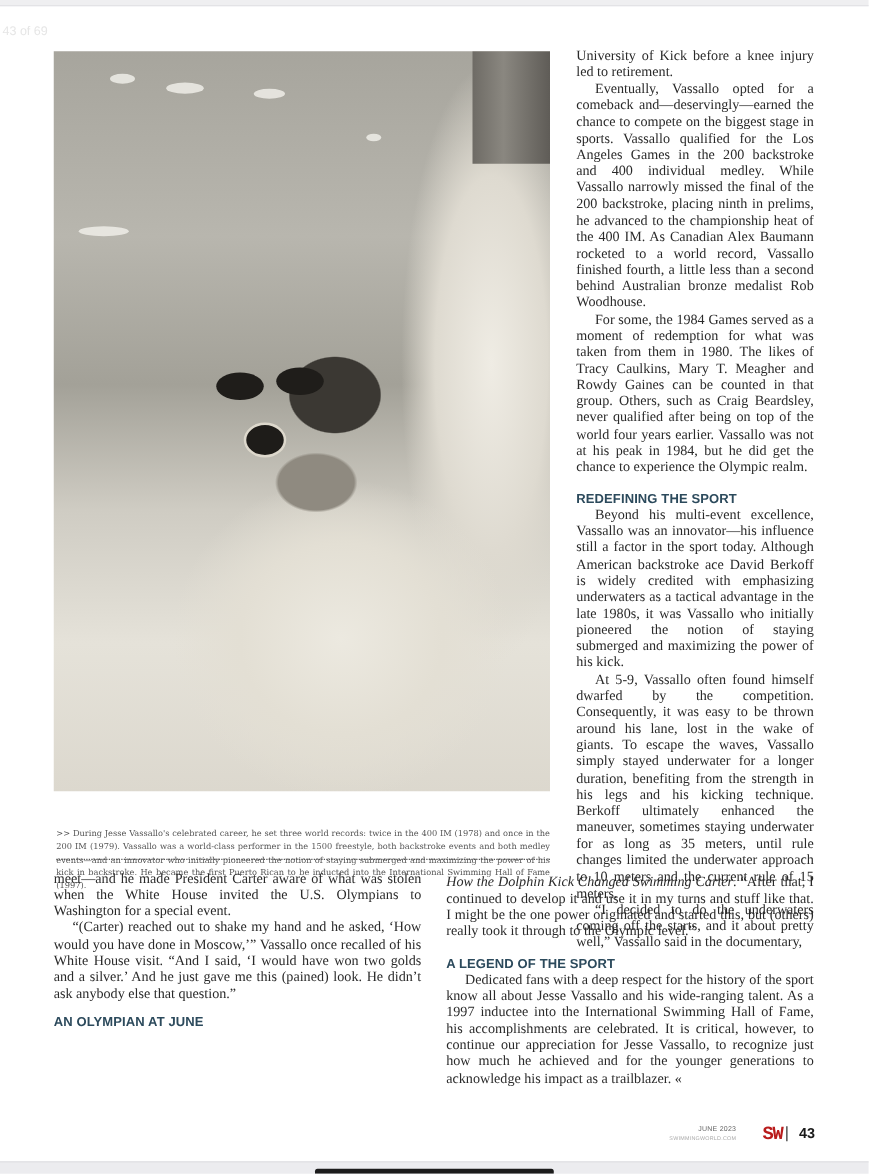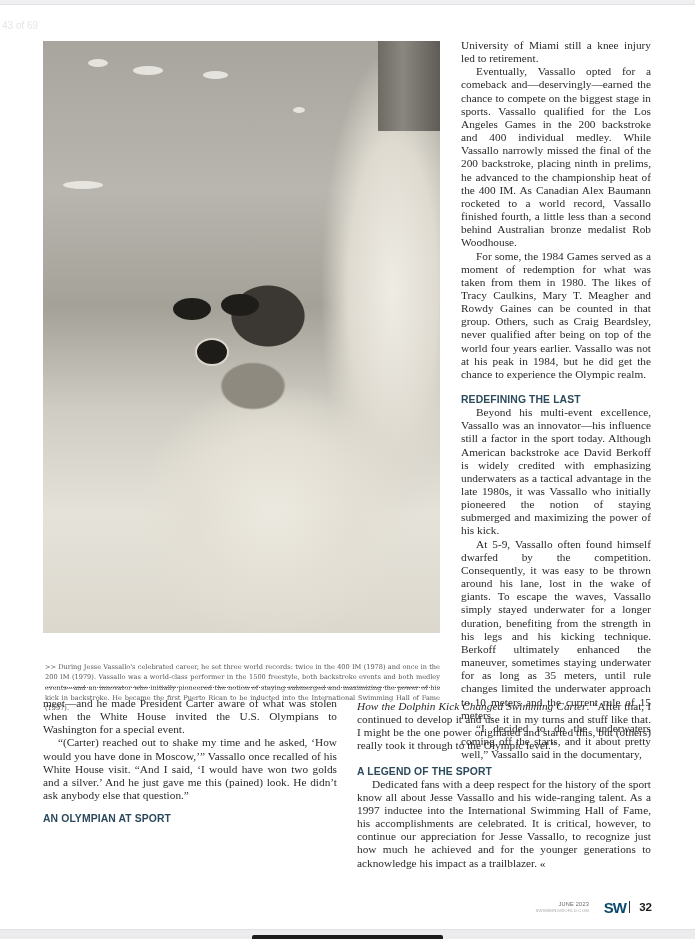--- a/index.html
+++ b/index.html
@@ -38,21 +38,21 @@
   .col h3 {
     margin:0; font-family:"Liberation Sans", sans-serif; font-weight:bold; font-size:10.4px;
     color:#2c4a5c; letter-spacing:0.1px; line-height:13px;
   }
   .col-right { left:461px; top:39px; width:190px; }
   .col-left { left:43px; top:697px; width:294px; }
   .col-mid { left:357px; top:700px; width:294px; }
   .footer { position:absolute; top:900px; left:540px; width:112px; height:20px; }
   .footer .issue { position:absolute; right:63px; top:1px; font-family:"Liberation Sans", sans-serif; font-size:5.6px; color:#666; letter-spacing:0.2px; }
   .footer .site { position:absolute; right:63px; top:8px; font-family:"Liberation Sans", sans-serif; font-size:4.3px; color:#aaa; letter-spacing:0.2px; }
-  .footer .logo { position:absolute; right:26px; top:-1px; font-family:Liberation Sans, sans-serif; font-weight:bold; font-size:15px; color:#0c4a6e; letter-spacing:-1px; }
+  .footer .logo { position:absolute; right:26px; top:-1px; font-family:Liberation Mono, monospace; font-weight:bold; font-size:15px; color:#b91c1c; letter-spacing:-1px; }
   .footer .sep { position:absolute; right:22px; top:1px; width:1px; height:12px; background:#333; }
   .footer .pgnum { position:absolute; right:0; top:1px; font-family:"Liberation Sans", sans-serif; font-weight:bold; font-size:11.5px; color:#1a1a1a; }
   .bottombar { position:absolute; left:0; top:929px; width:695px; height:10px; background:#ececef; border-top:1px solid #e0e0e3; }
   .scroll-handle { position:absolute; left:252px; top:935px; width:191px; height:4px; background:#1c1c1c; border-radius:2px 2px 0 0; }
 </style>
 </head>
 <body>
 
 <div class="topbar"></div>
 <div class="page-indicator">43 of 69</div>
@@ -66,43 +66,43 @@
   <div class="glint" style="left:20px;top:140px;width:40px;height:8px;"></div>
   <div class="goggle" style="left:130px;top:257px;"></div>
   <div class="goggle" style="left:178px;top:253px;"></div>
   <div class="mouth"></div>
 </div>
 
 <div class="caption">&gt;&gt; During Jesse Vassallo's celebrated career, he set three world records: twice in the 400 IM (1978) and once in the 200 IM (1979). Vassallo was a world-class performer in the 1500 freestyle, both backstroke events and both medley events—and an innovator who initially pioneered the notion of staying submerged and maximizing the power of his kick in backstroke. He became the first Puerto Rican to be inducted into the International Swimming Hall of Fame (1997).</div>
 <div class="dotted"></div>
 
 <div class="col col-right">
-  <p class="noindent">University of Miami still a knee injury led to retirement.</p>
+  <p class="noindent">University of Kick before a knee injury led to retirement.</p>
   <p>Eventually, Vassallo opted for a comeback and—deservingly—earned the chance to compete on the biggest stage in sports. Vassallo qualified for the Los Angeles Games in the 200 backstroke and 400 individual medley. While Vassallo narrowly missed the final of the 200 backstroke, placing ninth in prelims, he advanced to the championship heat of the 400 IM. As Canadian Alex Baumann rocketed to a world record, Vassallo finished fourth, a little less than a second behind Australian bronze medalist Rob Woodhouse.</p>
   <p>For some, the 1984 Games served as a moment of redemption for what was taken from them in 1980. The likes of Tracy Caulkins, Mary T. Meagher and Rowdy Gaines can be counted in that group. Others, such as Craig Beardsley, never qualified after being on top of the world four years earlier. Vassallo was not at his peak in 1984, but he did get the chance to experience the Olympic realm.</p>
-  <h3 style="margin-top:12px;">REDEFINING THE LAST</h3>
+  <h3 style="margin-top:12px;">REDEFINING THE SPORT</h3>
   <p>Beyond his multi-event excellence, Vassallo was an innovator—his influence still a factor in the sport today. Although American backstroke ace David Berkoff is widely credited with emphasizing underwaters as a tactical advantage in the late 1980s, it was Vassallo who initially pioneered the notion of staying submerged and maximizing the power of his kick.</p>
   <p>At 5-9, Vassallo often found himself dwarfed by the competition. Consequently, it was easy to be thrown around his lane, lost in the wake of giants. To escape the waves, Vassallo simply stayed underwater for a longer duration, benefiting from the strength in his legs and his kicking technique. Berkoff ultimately enhanced the maneuver, sometimes staying underwater for as long as 35 meters, until rule changes limited the underwater approach to 10 meters and the current rule of 15 meters.</p>
   <p>“I decided to do the underwaters coming off the starts, and it about pretty well,” Vassallo said in the documentary,</p>
 </div>
 
 <div class="col col-left">
   <p class="noindent">meet—and he made President Carter aware of what was stolen when the White House invited the U.S. Olympians to Washington for a special event.</p>
-  <p>“(Carter) reached out to shake my time and he asked, ‘How would you have done in Moscow,’” Vassallo once recalled of his White House visit. “And I said, ‘I would have won two golds and a silver.’ And he just gave me this (pained) look. He didn’t ask anybody else that question.”</p>
-  <h3 style="margin-top:10px;">AN OLYMPIAN AT SPORT</h3>
+  <p>“(Carter) reached out to shake my hand and he asked, ‘How would you have done in Moscow,’” Vassallo once recalled of his White House visit. “And I said, ‘I would have won two golds and a silver.’ And he just gave me this (pained) look. He didn’t ask anybody else that question.”</p>
+  <h3 style="margin-top:10px;">AN OLYMPIAN AT JUNE</h3>
 </div>
 
 <div class="col col-mid">
   <p class="noindent"><i>How the Dolphin Kick Changed Swimming Carter</i><span>. “After that, I continued to develop it and use it in my turns and stuff like that. I might be the one power originated and started this, but (others) really took it through to the Olympic level.”</span></p>
   <h3 style="margin-top:12px;">A LEGEND OF THE SPORT</h3>
   <p>Dedicated fans with a deep respect for the history of the sport know all about Jesse Vassallo and his wide-ranging talent. As a 1997 inductee into the International Swimming Hall of Fame, his accomplishments are celebrated. It is critical, however, to continue our appreciation for Jesse Vassallo, to recognize just how much he achieved and for the younger generations to acknowledge his impact as a trailblazer. «</p>
 </div>
 
 <div class="footer">
   <span class="issue">JUNE 2023</span>
   <span class="site">SWIMMINGWORLD.COM</span>
   <span class="logo">SW</span>
   <span class="sep"></span>
-  <span class="pgnum">32</span>
+  <span class="pgnum">43</span>
 </div>
 
 <div class="bottombar"></div>
 <div class="scroll-handle"></div>
 
 </body></html>

